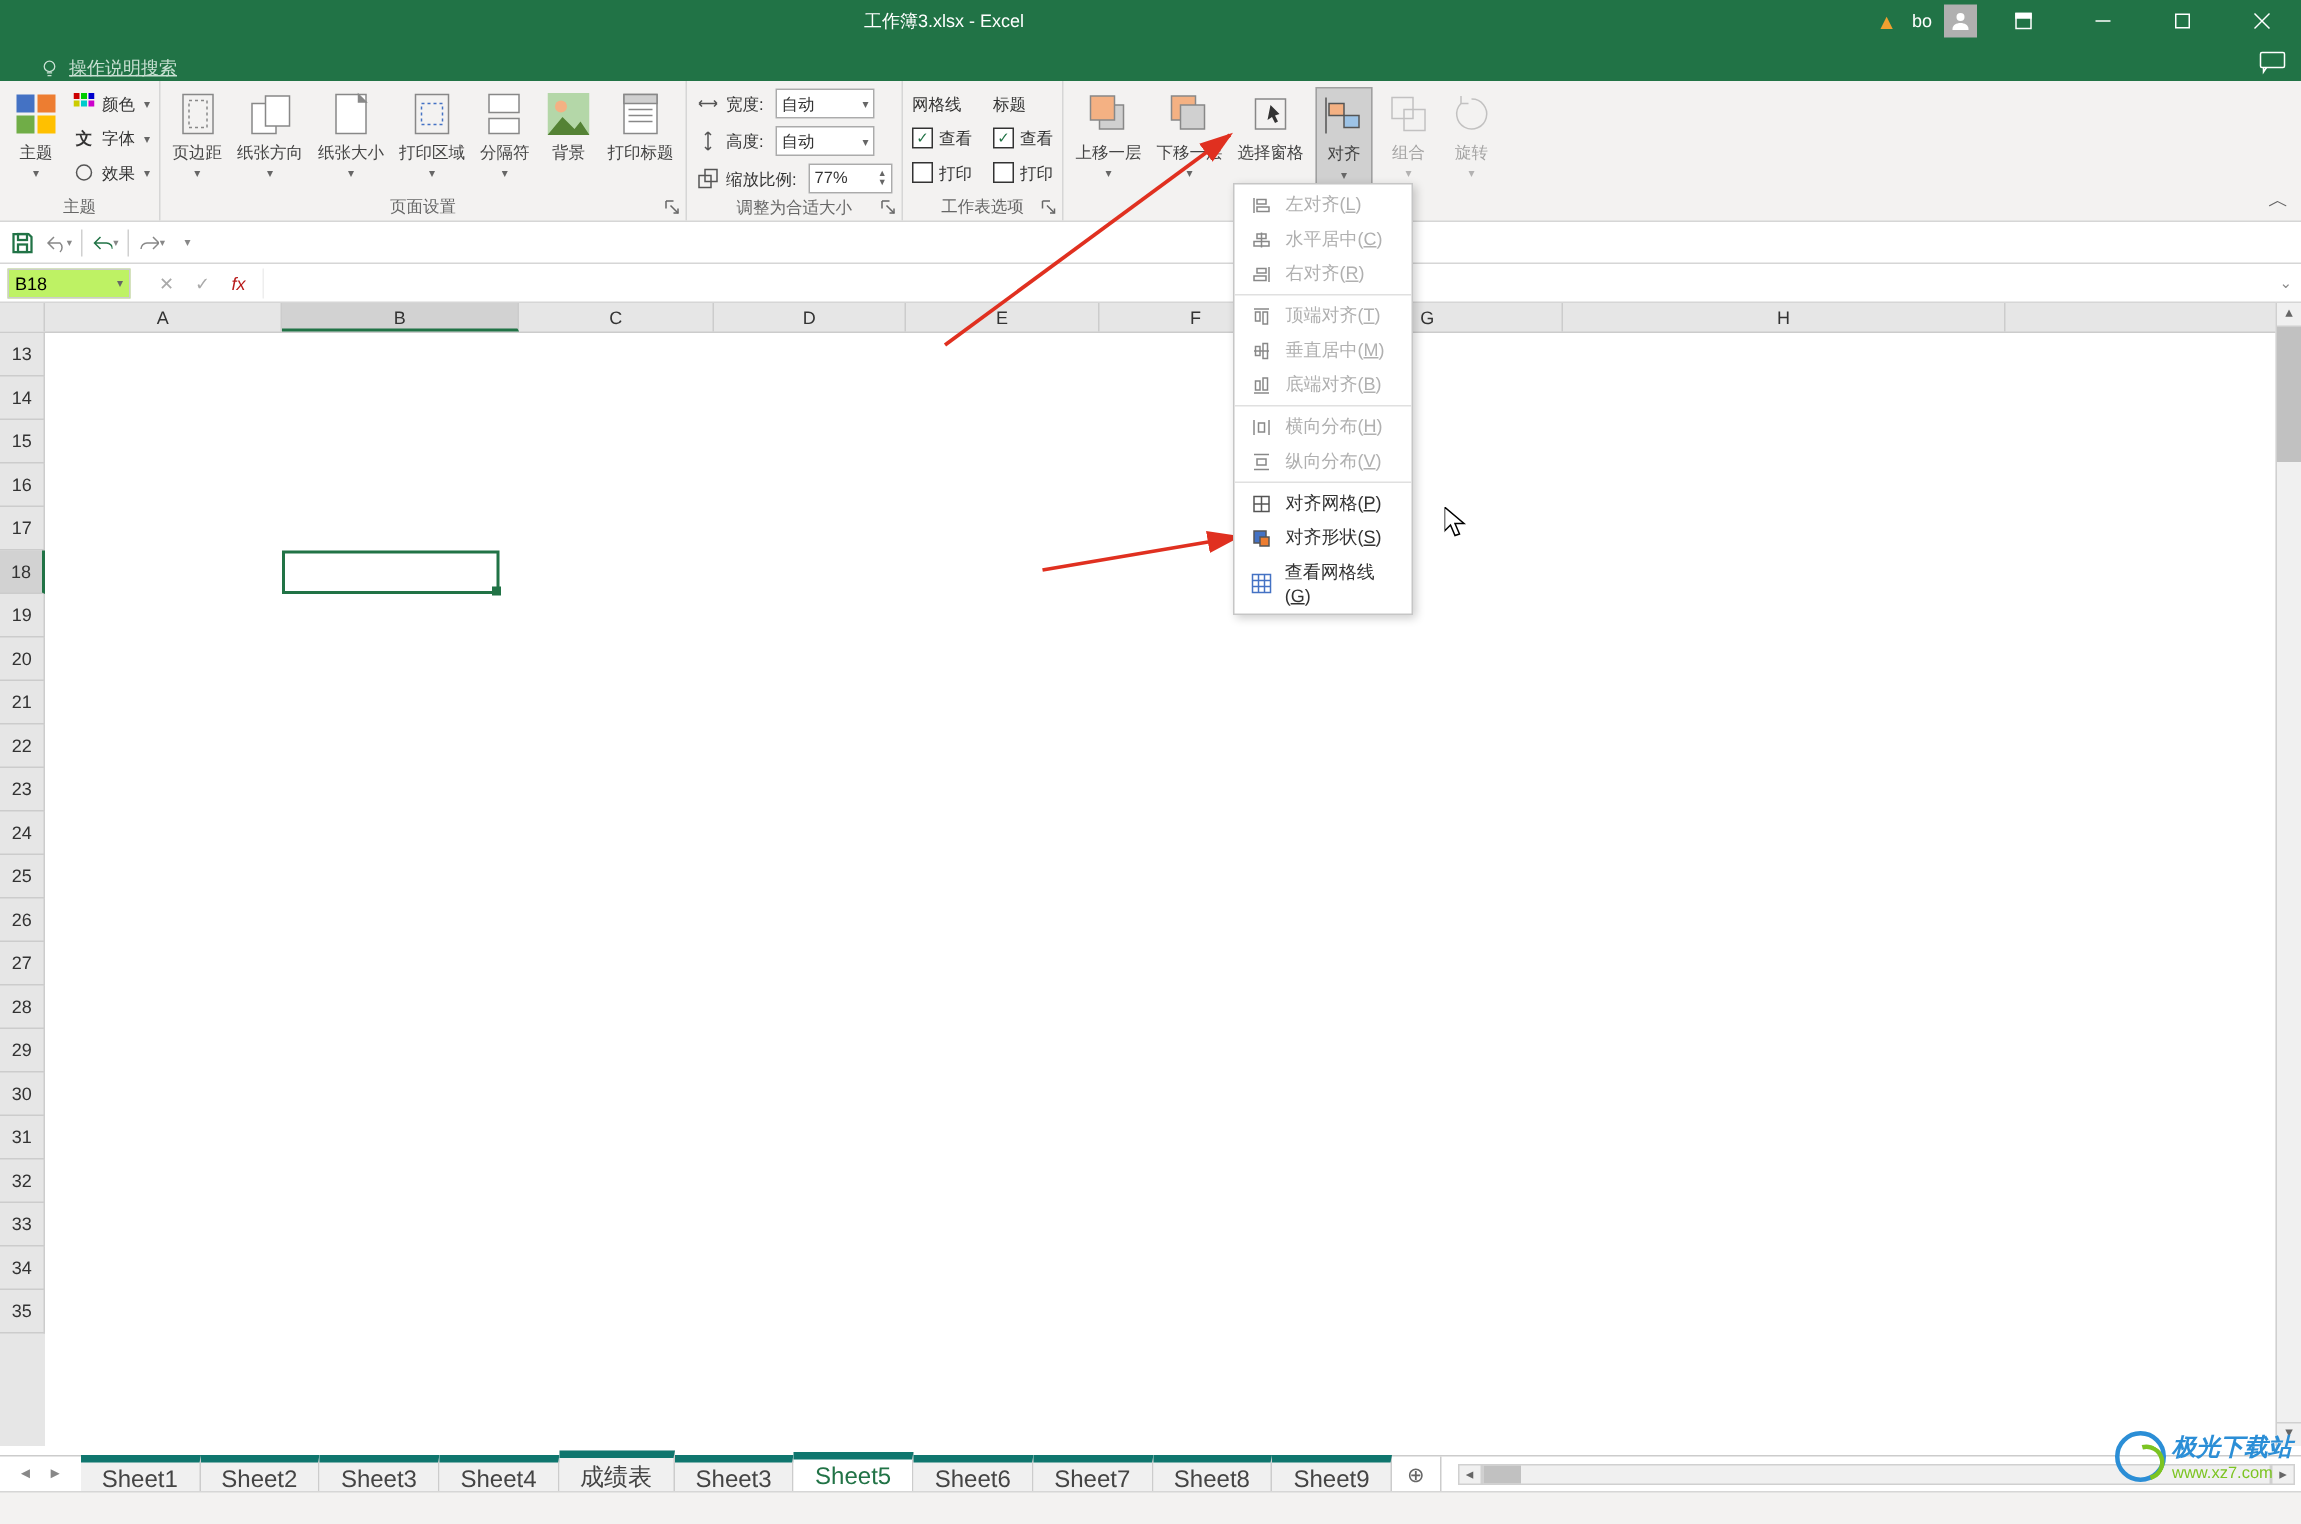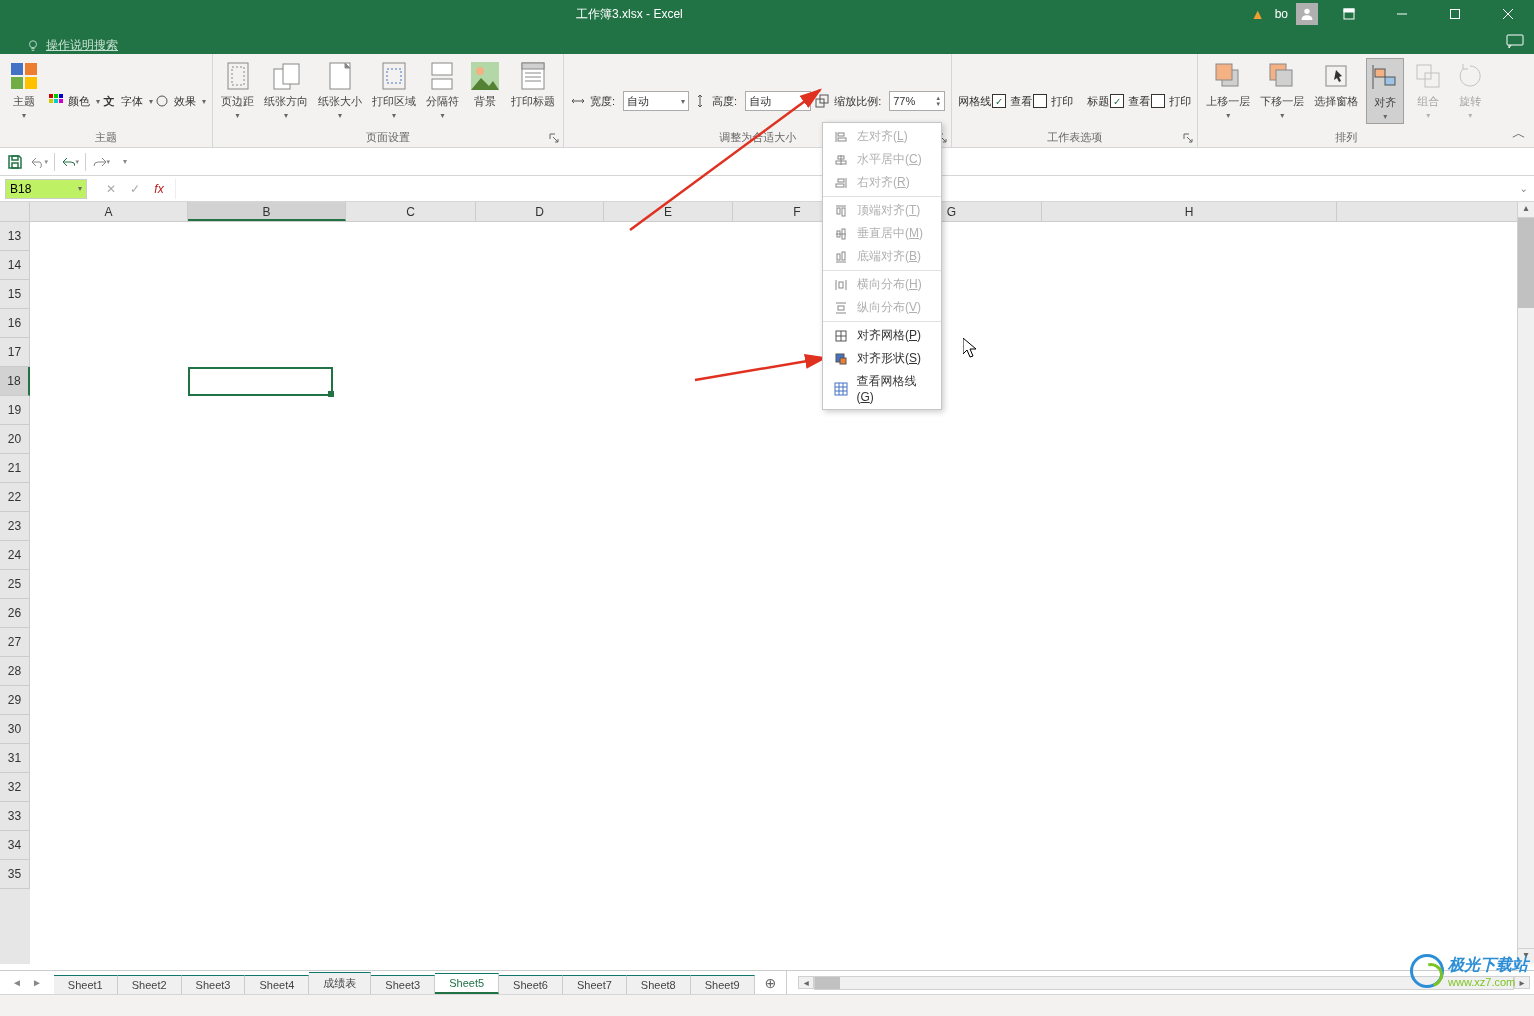--- a/index.html
+++ b/index.html
@@ -27,21 +27,21 @@
 .ribbon { height: 94px; background: #f3f2f1; border-bottom: 1px solid #d6d6d6; display: flex; position: relative; }
 .ribbon-group { border-right: 1px solid #d6d6d6; padding: 4px 6px 2px 6px; display: flex; flex-direction: column; }
 .ribbon-group .g-body { flex: 1; display: flex; align-items: flex-start; gap: 6px; }
 .ribbon-group .g-label { text-align: center; font-size: 11px; color: #666; padding-top:1px;}
 .big-btn { display: flex; flex-direction: column; align-items: center; gap: 2px; font-size: 11px; color: #444; padding: 2px 2px; }
 .big-btn .ic { width: 32px; height: 32px; display:flex;align-items:center;justify-content:center; }
 .big-btn .caret { font-size: 8px; color: #666; }
 .small-row { display:flex; align-items:center; gap:4px; font-size: 11px; color: #333; height: 22px;}
 .small-row .ic-s { width: 16px; height: 16px; display:flex;align-items:center;justify-content:center;}
 .small-row .caret { font-size: 8px; color:#666; margin-left:2px;}
-.stack { display:flex; flex-direction:row; gap:1px;margin-top:32px; }
+.stack { display:flex; flex-direction:column; gap:1px; }
 .dialog-launcher { position: absolute; right: 2px; bottom: 2px; width: 14px; height: 14px; }
 .ribbon-collapse { position:absolute; right:8px; bottom:4px; font-size: 14px; color:#666;}
 
 .combo { height: 20px; border: 1px solid #ababab; background: #fff; display:flex; align-items:center; font-size:11px; padding: 0 3px; }
 .combo .arrow { margin-left:auto; font-size:8px; color:#666; }
 
 .chk { width: 14px; height: 14px; border: 1px solid #333; display:inline-flex; align-items:center; justify-content:center; font-size: 10px; background:#fff;}
 .chk.checked::after { content:"✓"; color:#217346; }
 
 
@@ -78,21 +78,21 @@
 .align-menu .mi.disabled { color:#b0b0b0; }
 .align-menu .mi .mic { width:16px;height:16px;display:flex;align-items:center;justify-content:center; }
 .align-menu .sep { height:1px; background:#e0e0e0; margin:2px 0;}
 .align-menu .mi .key { text-decoration: underline; }
 
 
 .sheet-bar { position:absolute; bottom:22px; left:0; right:0; height: 24px; background:#fff; border-top:1px solid #ccc; display:flex; align-items:center; }
 .sheet-nav { display:flex; gap:2px; padding:0 8px; color:#888; font-size:10px;}
 .sheet-nav span{padding:2px 4px;}
 .sheet-tabs { display:flex; align-items:flex-end; }
-.sheet-tab { padding: 3px 14px; font-size: 11px; border-right:1px solid #ccc; background:#f0f0f0; color:#444; border-top:1px solid #0f766e;}
+.sheet-tab { padding: 3px 14px; font-size: 16px; border-right:1px solid #ccc; background:#f0f0f0; color:#444; border-top:5px solid #0f766e;}
 .sheet-tab.active { background:#fff; border-bottom: 2px solid #217346; color:#217346; font-weight:500;}
 .sheet-add { padding: 0 10px; color:#666; font-size:14px;}
 .hscroll { flex:1; display:flex; align-items:center; padding:0 4px;}
 .hscroll .track { flex:1; height:14px; background:#f0f0f0; border:1px solid #d0d0d0; position:relative;}
 .hscroll .thumb { position:absolute; left:0; top:0; height:100%; width:25px; background:#c1c1c1;}
 .hscroll .arr { width:16px; text-align:center; font-size:10px; color:#666; border:1px solid #d0d0d0; background:#f0f0f0;}
 
 
 .status-bar { position:absolute; bottom:0; left:0; right:0; height:22px; background:#f3f2f1; border-top:1px solid #d6d6d6; }
 

